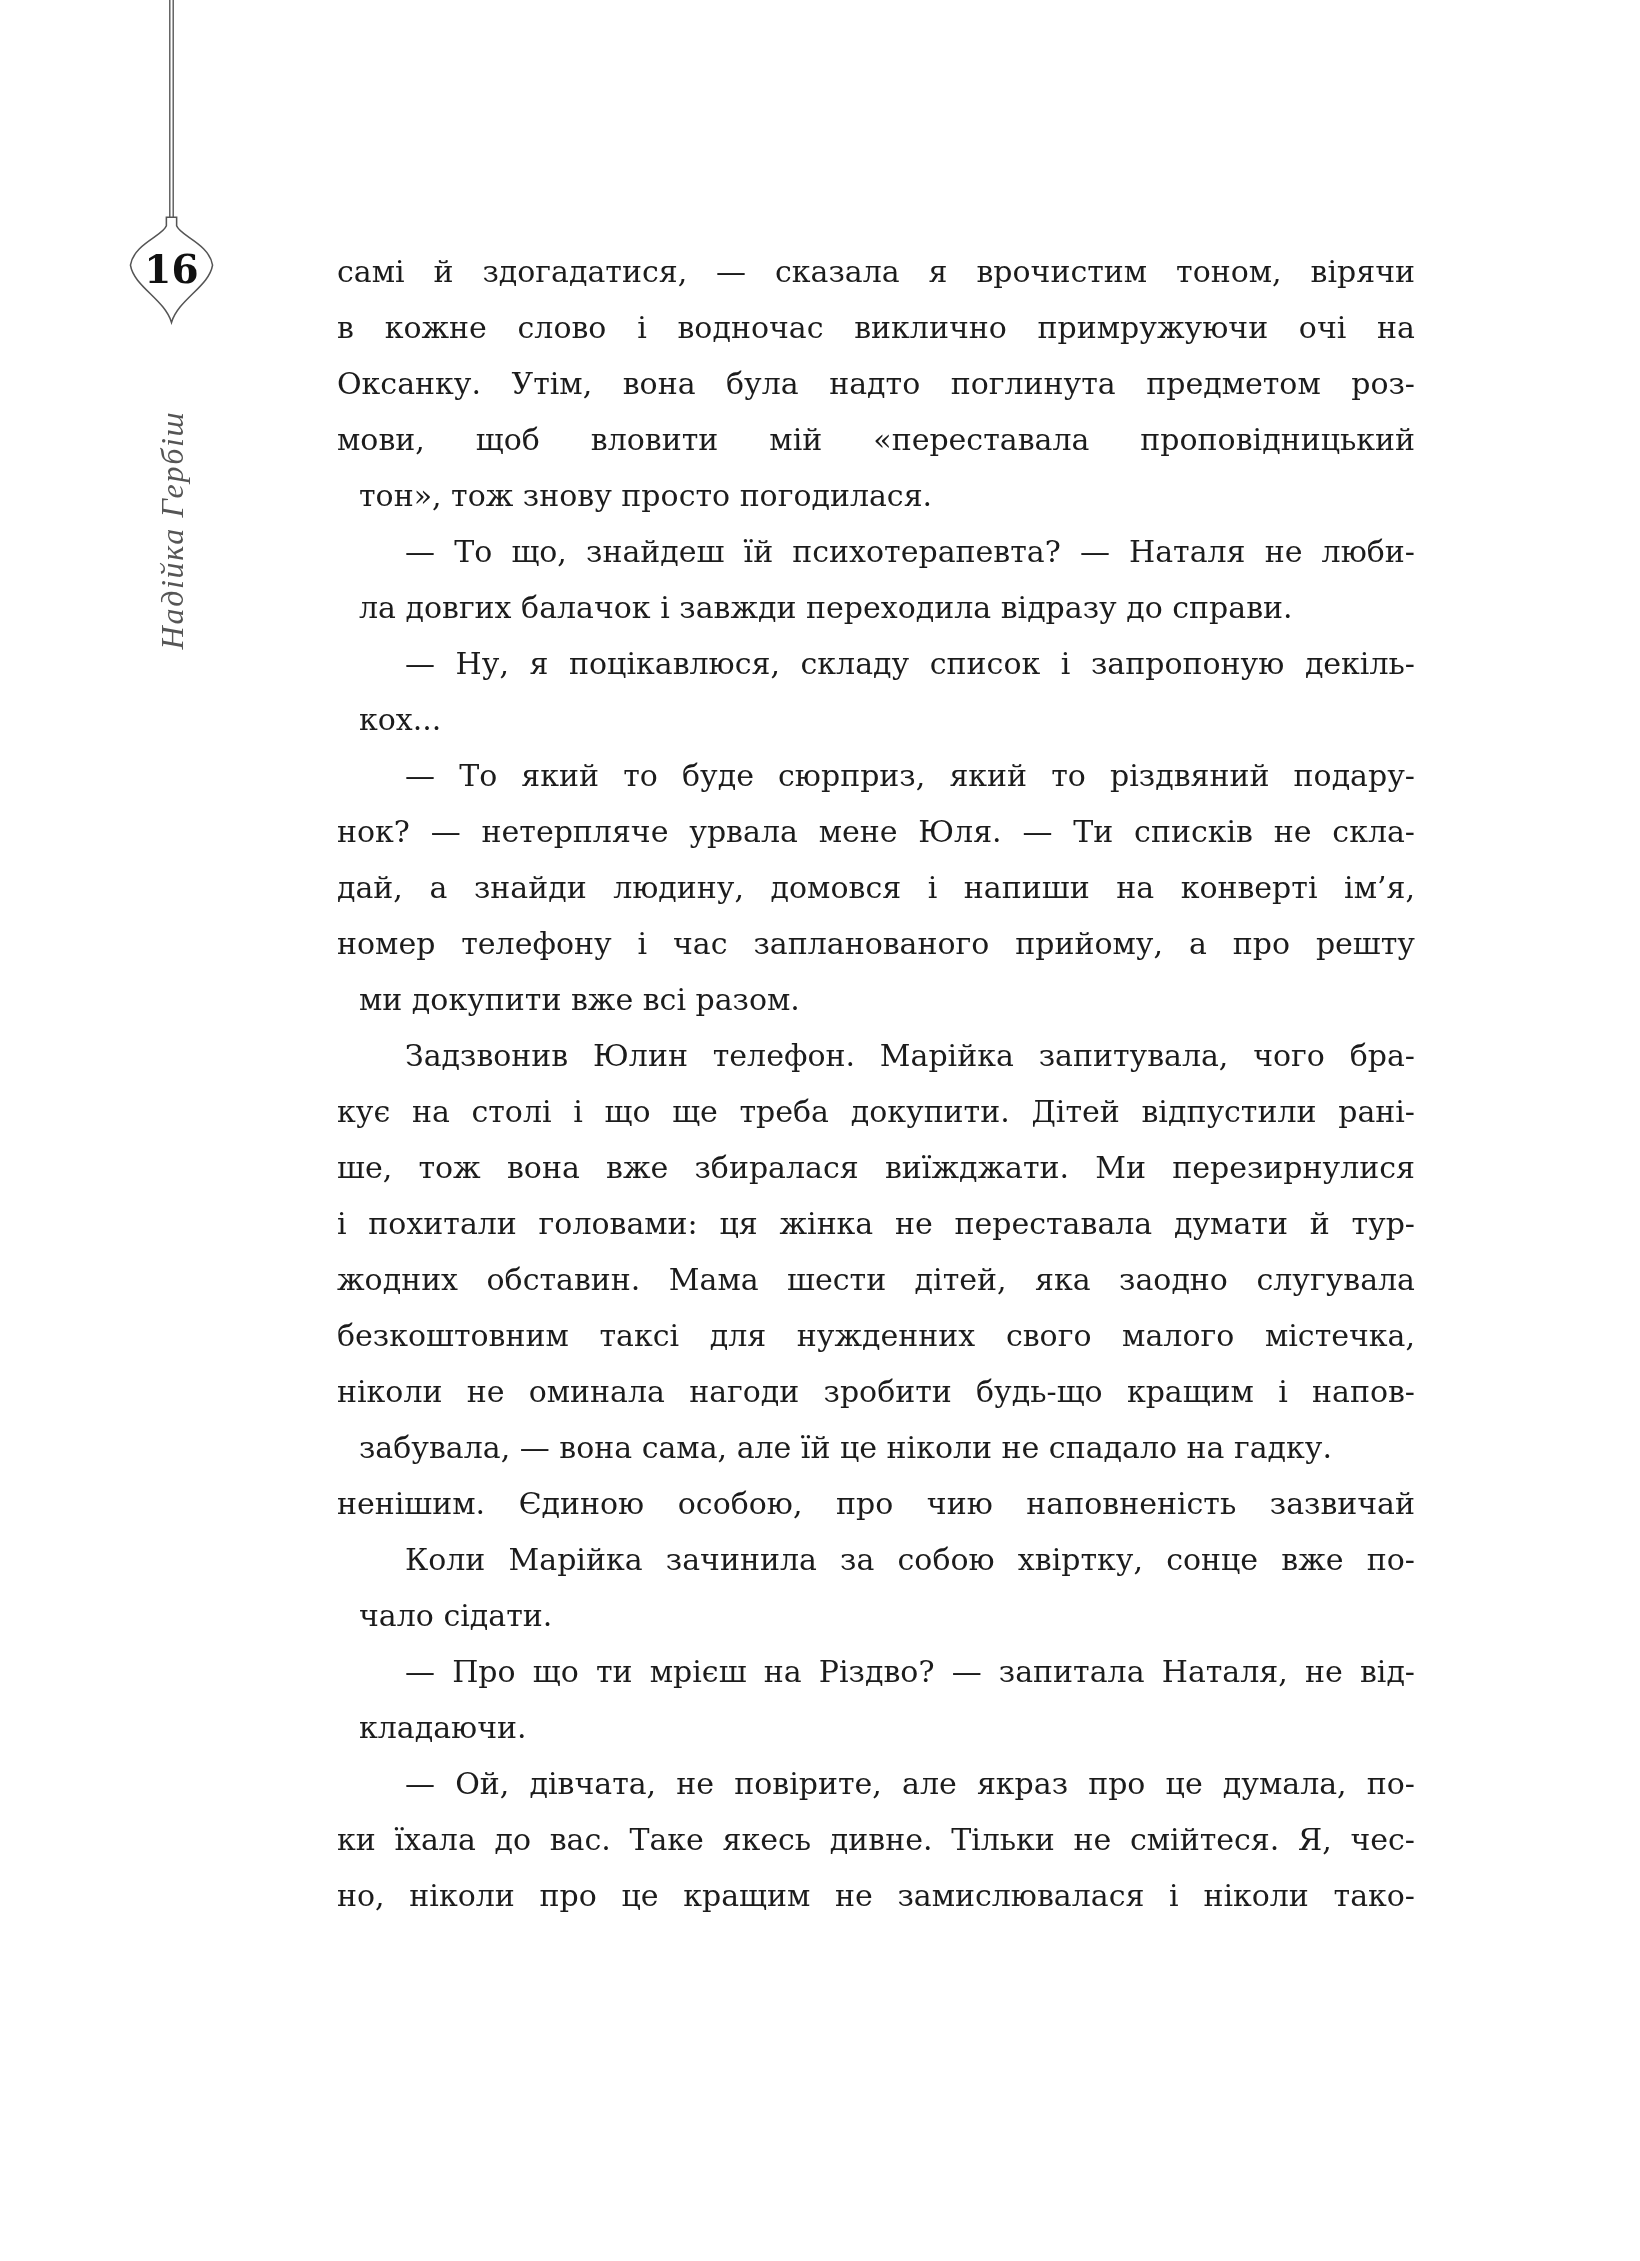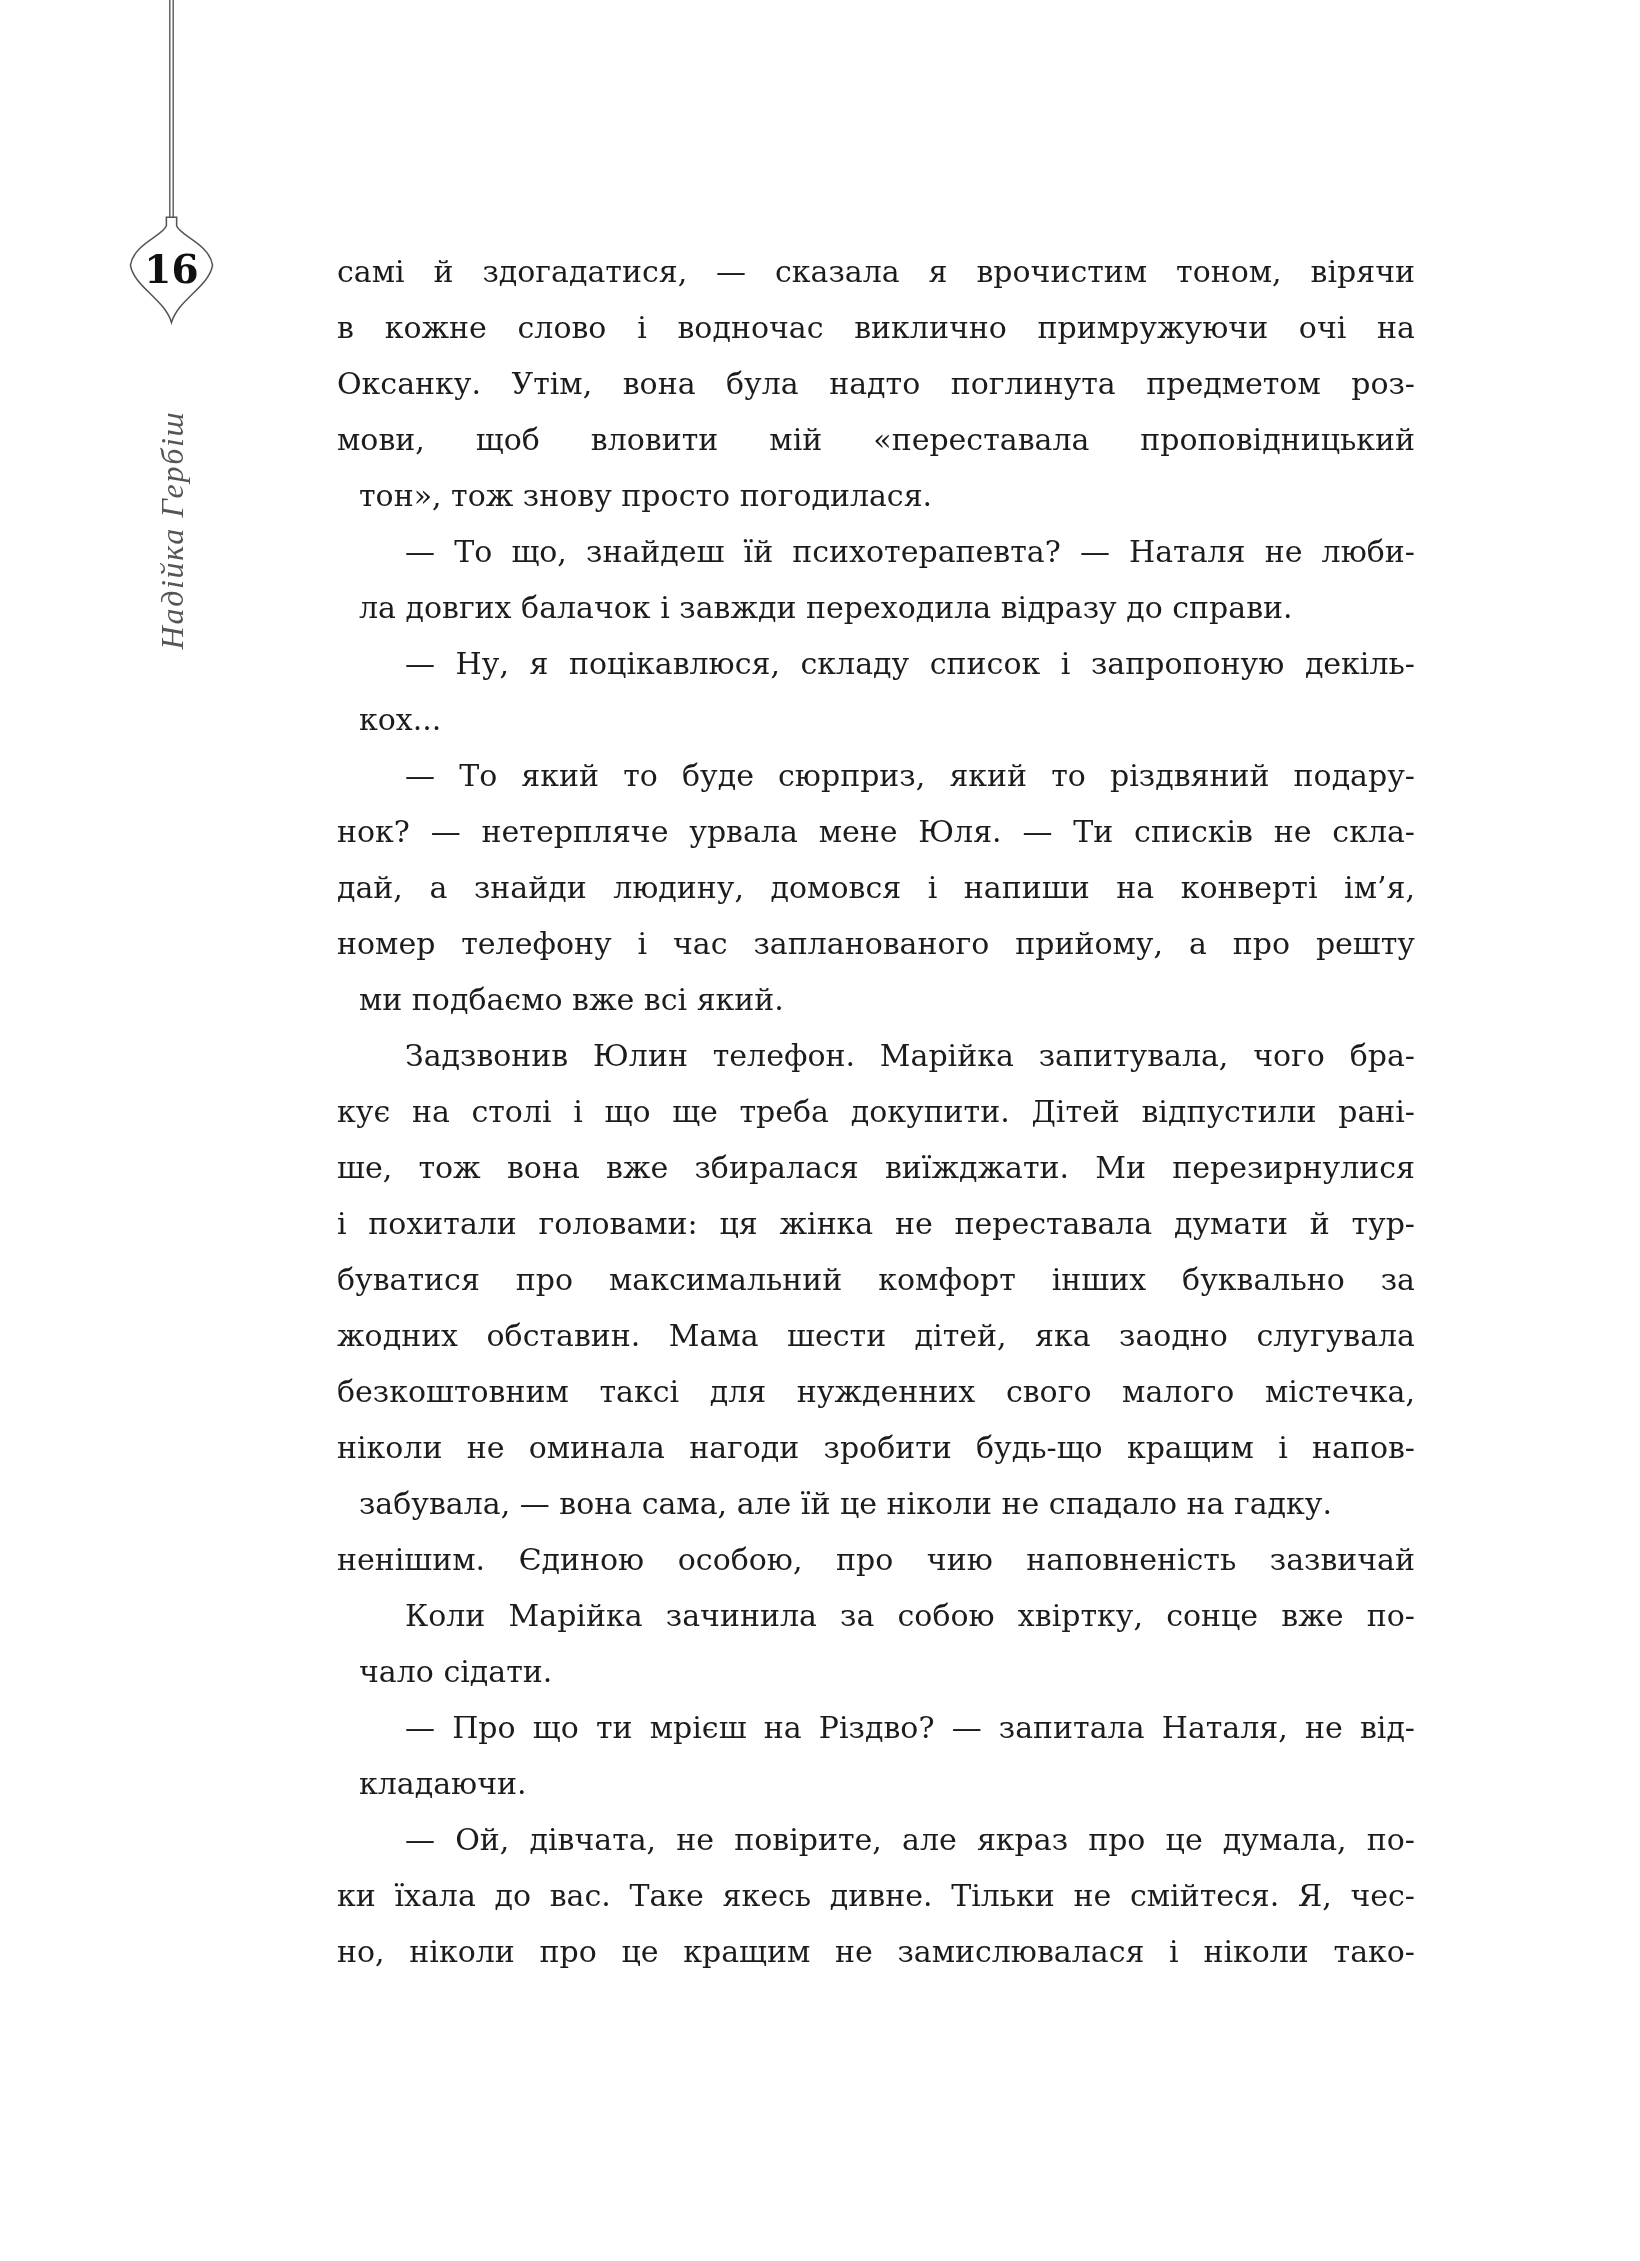--- a/index.html
+++ b/index.html
@@ -92,26 +92,25 @@
     <span class="line">мови, щоб вловити мій «переставала проповідницький</span>
     <span class="line last">тон», тож знову просто погодилася.</span>
     <span class="line indent">— То що, знайдеш їй психотерапевта? — Наталя не люби-</span>
     <span class="line last">ла довгих балачок і завжди переходила відразу до справи.</span>
     <span class="line indent">— Ну, я поцікавлюся, складу список і запропоную декіль-</span>
     <span class="line last">кох...</span>
     <span class="line indent">— То який то буде сюрприз, який то різдвяний подару-</span>
     <span class="line">нок? — нетерпляче урвала мене Юля. — Ти списків не скла-</span>
     <span class="line">дай, а знайди людину, домовся і напиши на конверті ім’я,</span>
     <span class="line">номер телефону і час запланованого прийому, а про решту</span>
-    <span class="line last">ми подбаємо вже всі який.</span>
+    <span class="line last">ми докупити вже всі разом.</span>
     <span class="line indent">Задзвонив Юлин телефон. Марійка запитувала, чого бра-</span>
     <span class="line">кує на столі і що ще треба докупити. Дітей відпустили рані-</span>
     <span class="line">ше, тож вона вже збиралася виїжджати. Ми перезирнулися</span>
     <span class="line">і похитали головами: ця жінка не переставала думати й тур-</span>
-    <span class="line">буватися про максимальний комфорт інших буквально за</span>
     <span class="line">жодних обставин. Мама шести дітей, яка заодно слугувала</span>
     <span class="line">безкоштовним таксі для нужденних свого малого містечка,</span>
     <span class="line">ніколи не оминала нагоди зробити будь-що кращим і напов-</span>
     <span class="line last">забувала, — вона сама, але їй це ніколи не спадало на гадку.</span>
     <span class="line">ненішим. Єдиною особою, про чию наповненість зазвичай</span>
     <span class="line indent">Коли Марійка зачинила за собою хвіртку, сонце вже по-</span>
     <span class="line last">чало сідати.</span>
     <span class="line indent">— Про що ти мрієш на Різдво? — запитала Наталя, не від-</span>
     <span class="line last">кладаючи.</span>
     <span class="line indent">— Ой, дівчата, не повірите, але якраз про це думала, по-</span>

